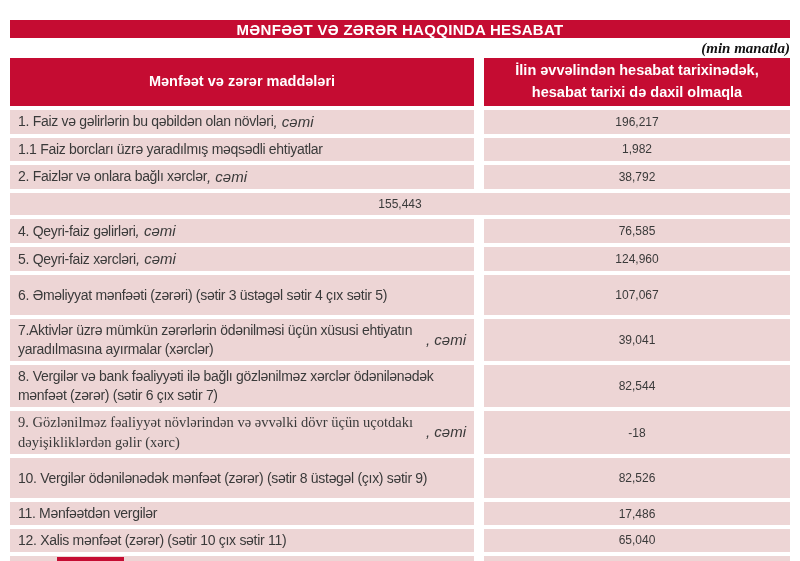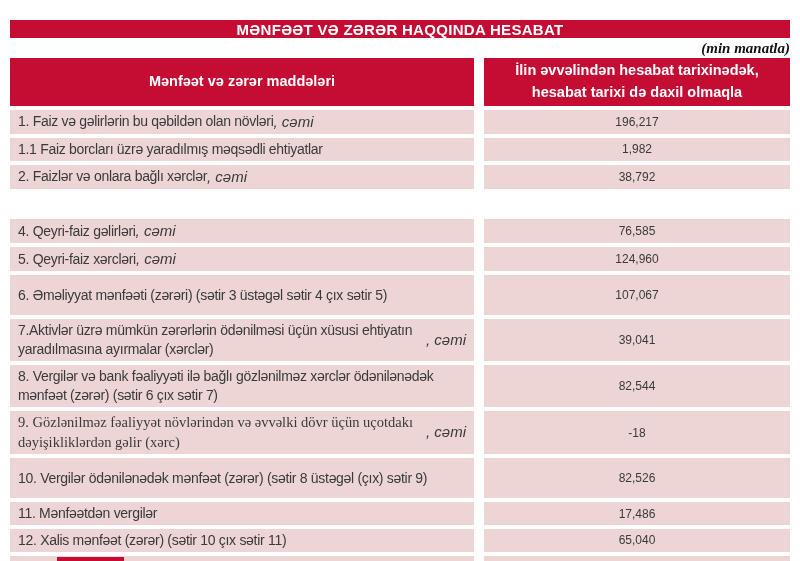--- a/index.html
+++ b/index.html
@@ -102,20 +102,21 @@
   
     <div class="row">
       <div class="label-cell">
             <span class="lbl">2. Faizlər və onlara bağlı xərclər</span>
             <span class="lbl-italic">, cəmi</span>
           </div>
       <div class="value-cell">38,792</div>
     </div>
   
     <div class="row">
+      <div class="value-cell">155,443</div>
     </div>
   
     <div class="row">
       <div class="label-cell">
             <span class="lbl">4. Qeyri-faiz gəlirləri</span>
             <span class="lbl-italic">, cəmi</span>
           </div>
       <div class="value-cell">76,585</div>
     </div>
   

